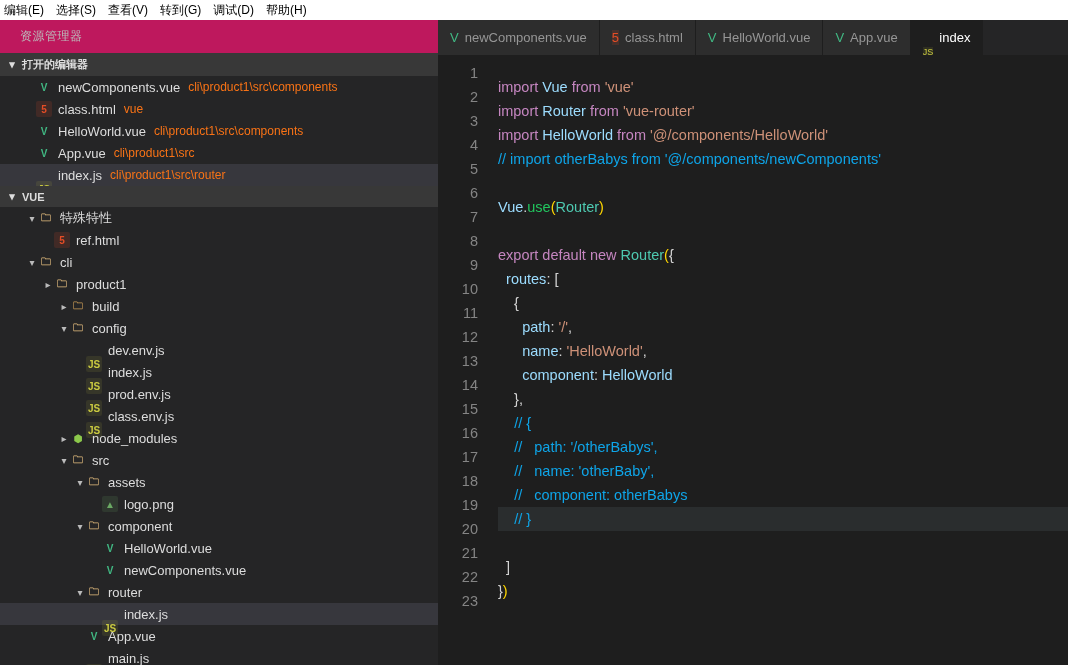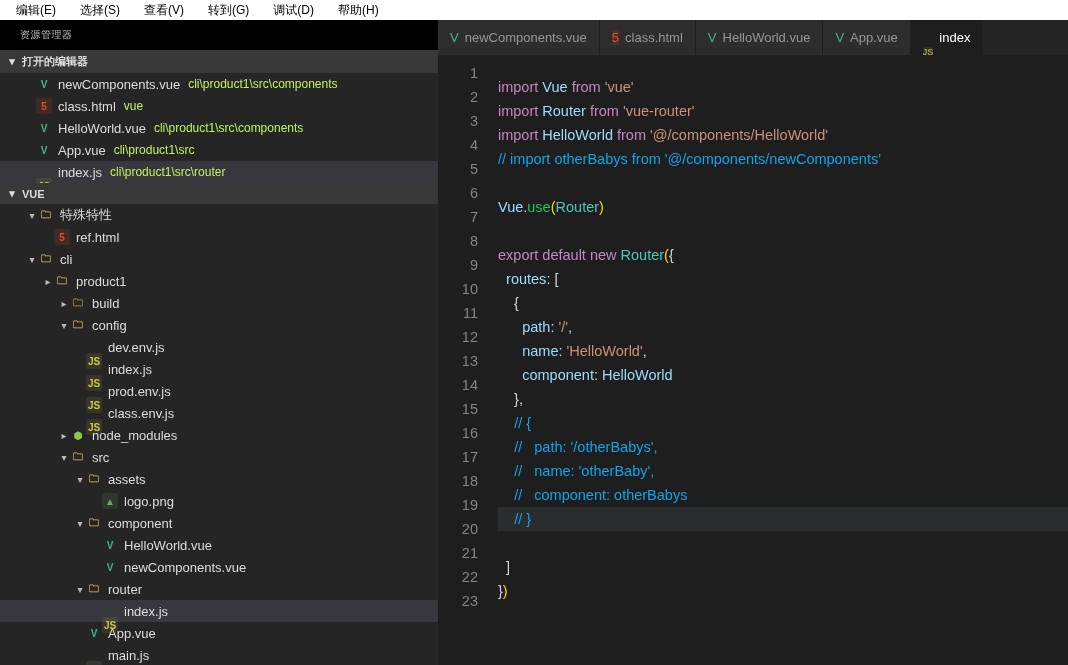--- a/index.html
+++ b/index.html
@@ -1,30 +1,30 @@
 <!DOCTYPE html>
 <html><head>
 <meta charset="utf-8">
 <style>
 * { margin:0; padding:0; box-sizing:border-box; font-family:"Segoe UI","Microsoft YaHei",sans-serif; }
 body { background:#1e1e1e; color:#ccc; width:1068px; height:665px; overflow:hidden; font-size:13px; }
 .menubar { background:#fff; color:#000; height:20px; display:flex; align-items:center; padding:0 4px; font-size:12px; }
-.menubar span { margin-right:12px; cursor:default;margin-left:12px; }
+.menubar span { margin-right:12px; cursor:default; }
 .app { display:flex; height:645px; }
 .sidebar { width:438px; background:#252526; display:flex; flex-direction:column; overflow:hidden; }
-.panel-title { background:#000000; color:#bbb; text-transform:uppercase; font-size:10px; padding:8px 20px; letter-spacing:0.5px; }
+.panel-title { background:#be185d; color:#bbb; text-transform:uppercase; font-size:12px; padding:8px 20px; letter-spacing:0.5px; }
 .section-hdr { background:#383838; color:#ddd; font-size:11px; padding:4px 6px; font-weight:600; display:flex; align-items:center; cursor:pointer; }
 .section-hdr .tw { width:12px; text-align:center; margin-right:4px; }
 .tree { flex:1; overflow:auto; }
 .row { display:flex; align-items:center; height:22px; color:#ccc; cursor:pointer; white-space:nowrap; }
 .row.sel { background:#37373d; }
 .row .tw { width:12px; text-align:center; font-size:10px; color:#bbb; flex-shrink:0; }
 .row .ic { width:16px; height:16px; margin-right:6px; display:inline-flex; align-items:center; justify-content:center; font-size:10px; font-weight:bold; border-radius:2px; flex-shrink:0; }
 .row .lbl { color:#ddd; }
-.row .sub { color:#bef264; margin-left:8px; font-size:12px; }
+.row .sub { color:#f97316; margin-left:8px; font-size:12px; }
 .ic-vue{ color:#41b883; }
 .ic-html{ color:#e44d26; background:rgba(228,77,38,.15); }
 .ic-js{ color:#cbcb41; background:rgba(203,203,65,.1); font-size:9px;margin-top:28px; }
 .ic-fold{ color:#c09553; }
 .ic-foldo{ color:#dcb67a; }
 .ic-img{ color:#6ba964; background:rgba(107,169,100,.15); font-size:8px; }
 .ic-node{ color:#8cc84b; }
 .editor { flex:1; background:#1e1e1e; display:flex; flex-direction:column; }
 .tabs { display:flex; background:#252526; height:35px; overflow:hidden; }
 .tab { display:flex; align-items:center; padding:0 12px; background:#2d2d2d; color:#969696; border-right:1px solid #1e1e1e; cursor:pointer; white-space:nowrap; }

